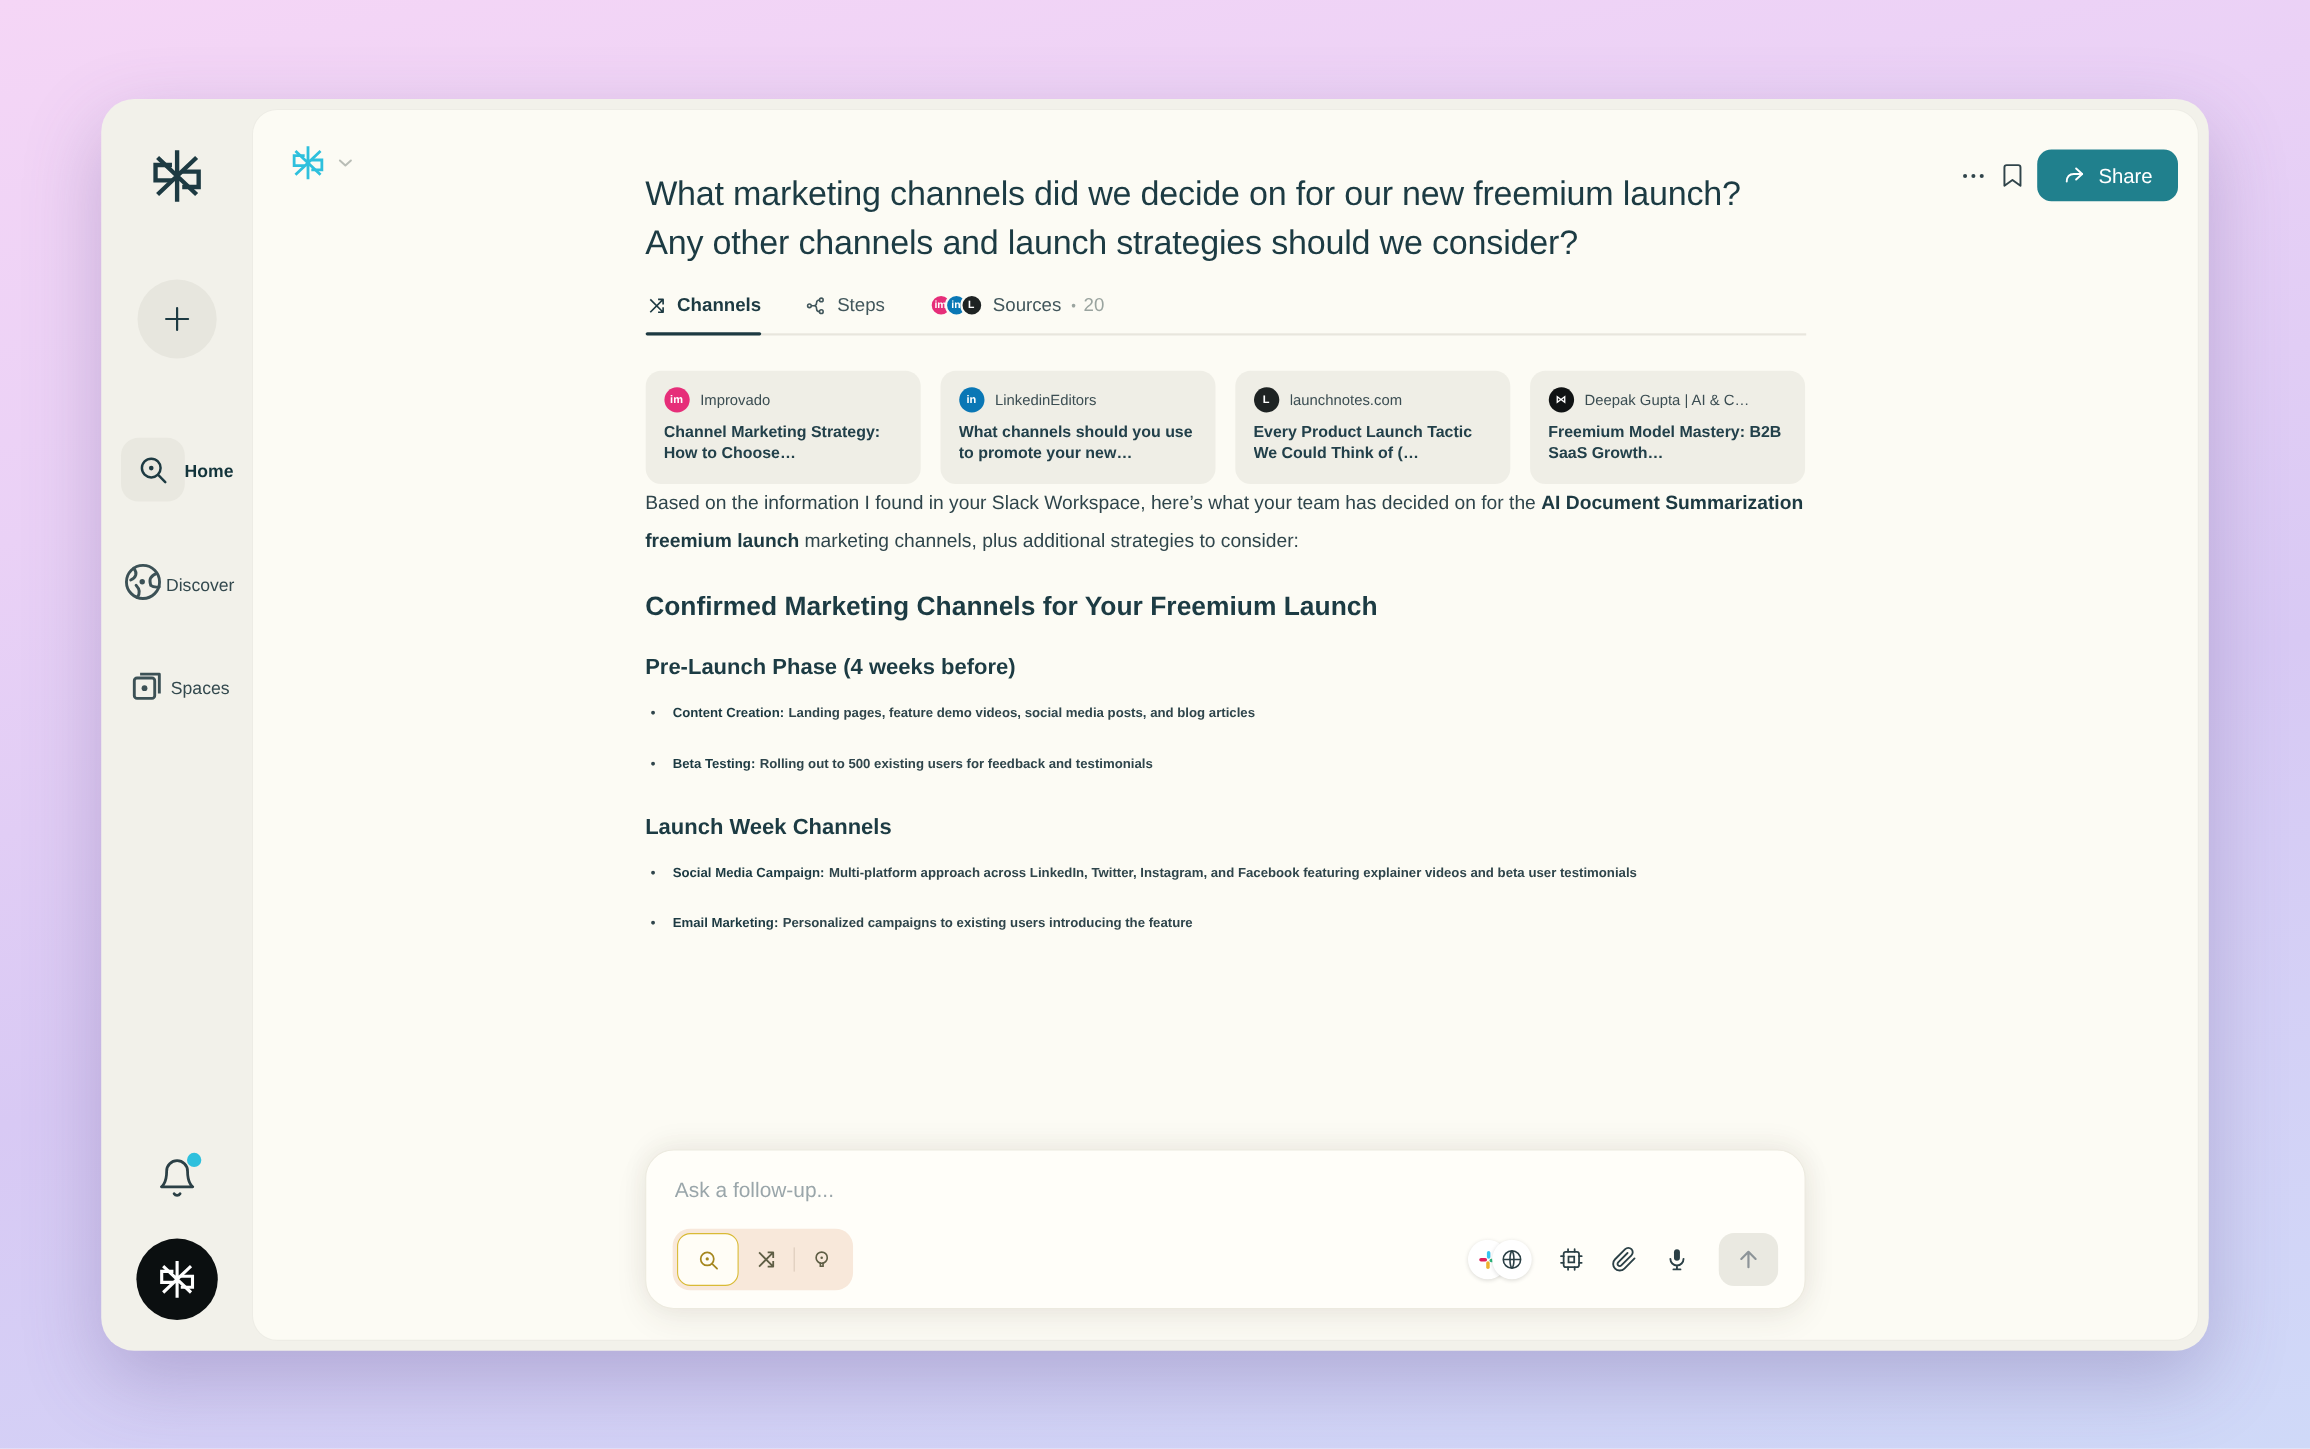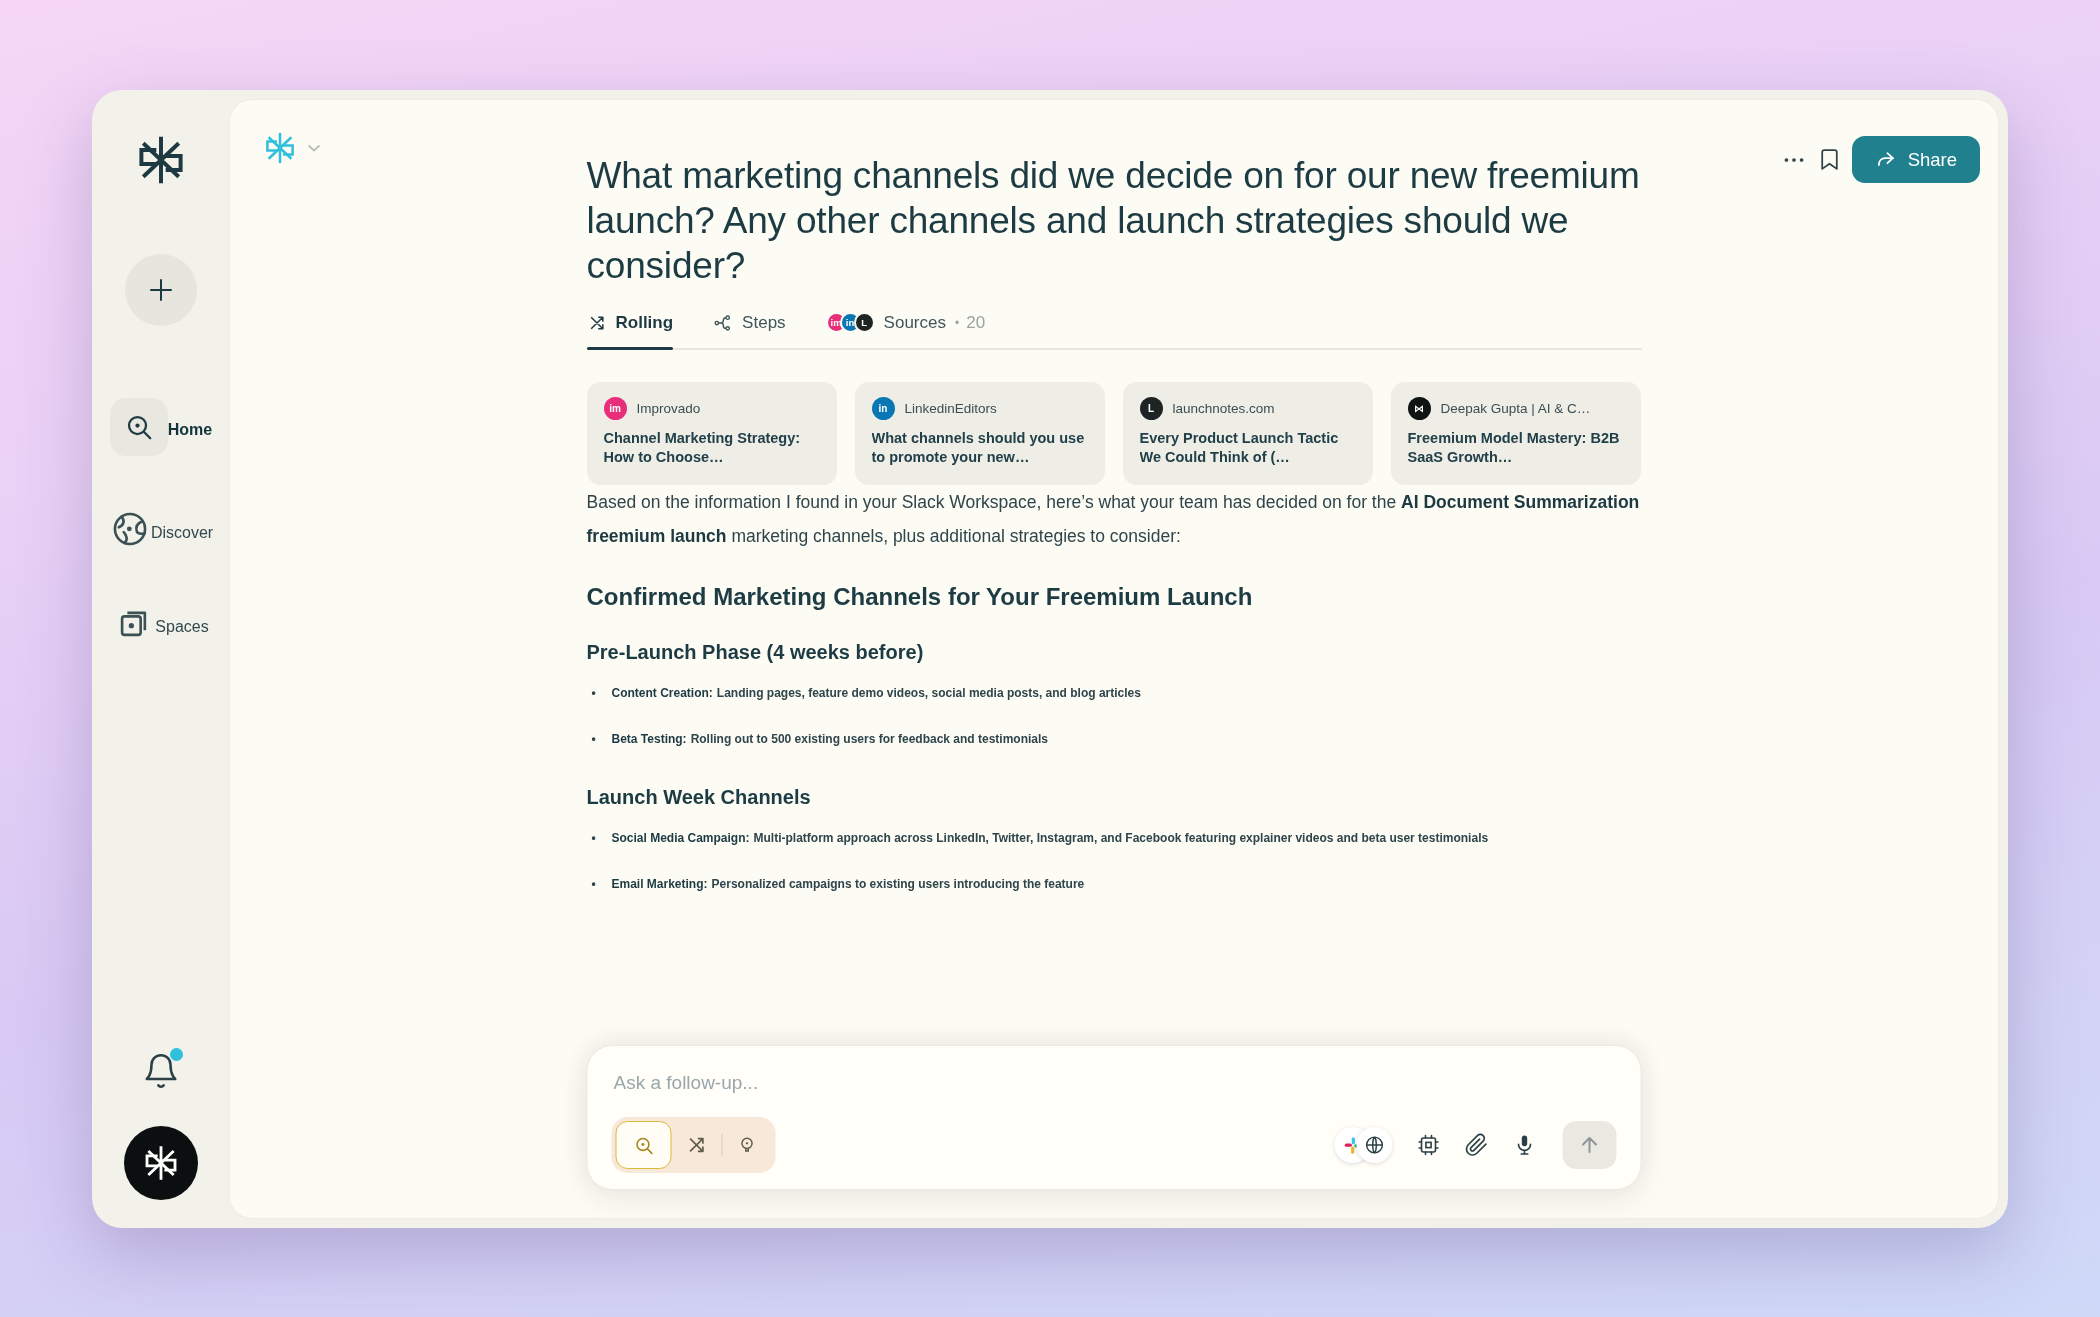--- a/index.html
+++ b/index.html
@@ -58,21 +58,21 @@
   .actions{ position:absolute; top:36px; right:18px; display:flex; align-items:center; gap:10px; }
   .icon-btn{ color:#30444a; cursor:pointer; }
   .share-btn{
     display:flex; align-items:center; gap:11px; background:#20808D; color:#fff;
     font-size:18.5px; font-weight:500; height:47px; padding:0 23px; border-radius:13px;
     cursor:pointer; border:none;
   }
 
   .content{ width:1055px; margin:0 auto; padding-top:53px; }
   .q-title{
-    margin:0; font-size:37px; line-height:45px; font-weight:500;
+    margin:0; font-size:31px; line-height:45px; font-weight:500;
     color:#1c3b43; letter-spacing:-.2px;
   }
 
   
   .tabs{ display:flex; gap:40px; margin-top:24px; border-bottom:2px solid #e8e6dd; }
   .tab{ display:flex; align-items:center; gap:9px; padding-bottom:15px; position:relative;
         font-size:17px; color:#41565b; cursor:pointer; }
   .tab.active{ color:#1d3a42; font-weight:700; }
   .tab.active::after{ content:""; position:absolute; left:0; right:0; bottom:-2px; height:3px;
         background:#1d3a42; border-radius:2px; }
@@ -261,21 +261,21 @@
       </div>
 
       <div class="content">
         <h1 class="q-title">What marketing channels did we decide on for our new freemium launch? Any other channels and launch strategies should we consider?</h1>
 
         <div class="tabs">
           <div class="tab active">
             <svg width="20" height="20">
                 <use href="#research"></use>
               </svg>
-            <span>Rolling</span>
+            <span>Channels</span>
           </div>
           <div class="tab">
             <svg width="20" height="20" viewBox="0 0 24 24" fill="none" stroke="currentColor" stroke-width="1.7">
               <circle cx="4.6" cy="12" r="2"></circle>
                 <circle cx="17.6" cy="5.6" r="2"></circle>
                 <circle cx="17.6" cy="18.4" r="2"></circle>
               <path d="M6.6 12h3.2c2.2 0 2.6-1.6 2.6-3.2 0-2 1.2-3.2 3.2-3.2 M9.8 12c2.2 0 2.6 1.6 2.6 3.2 0 2 1.2 3.2 3.2 3.2"></path>
             </svg>
             <span>Steps</span>
           </div>

